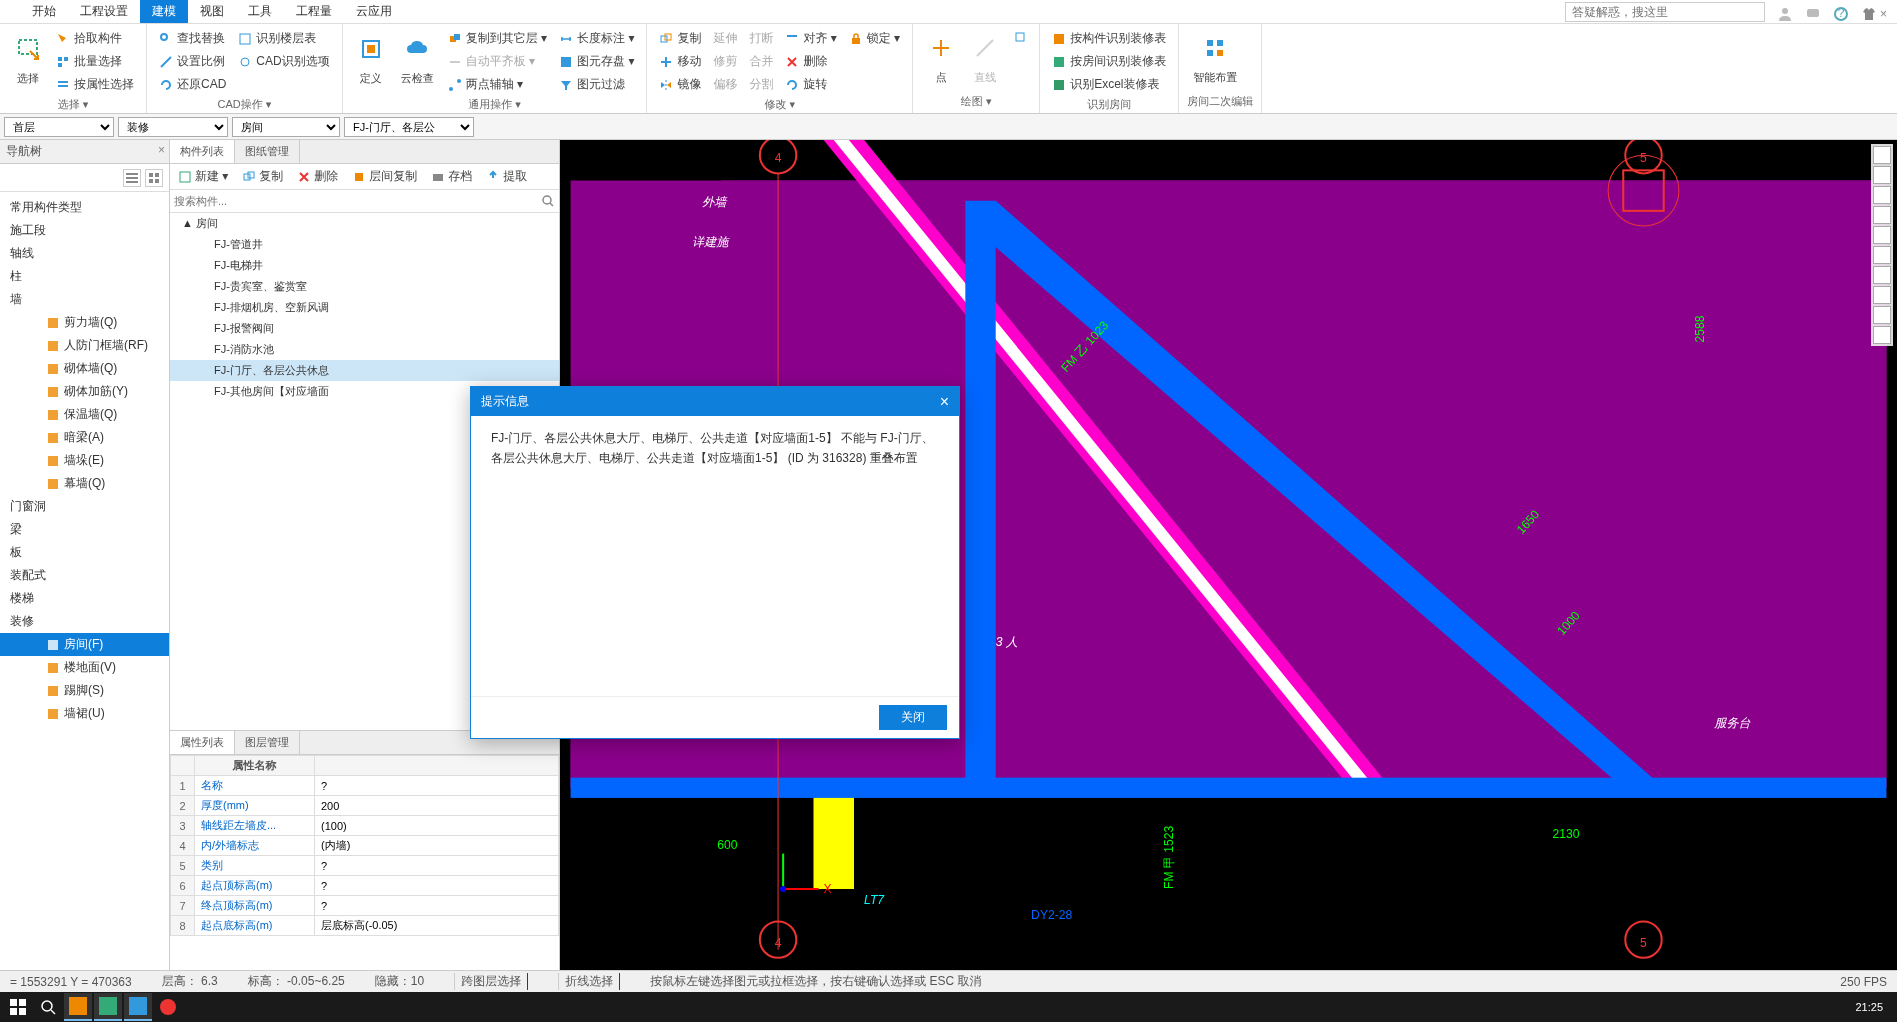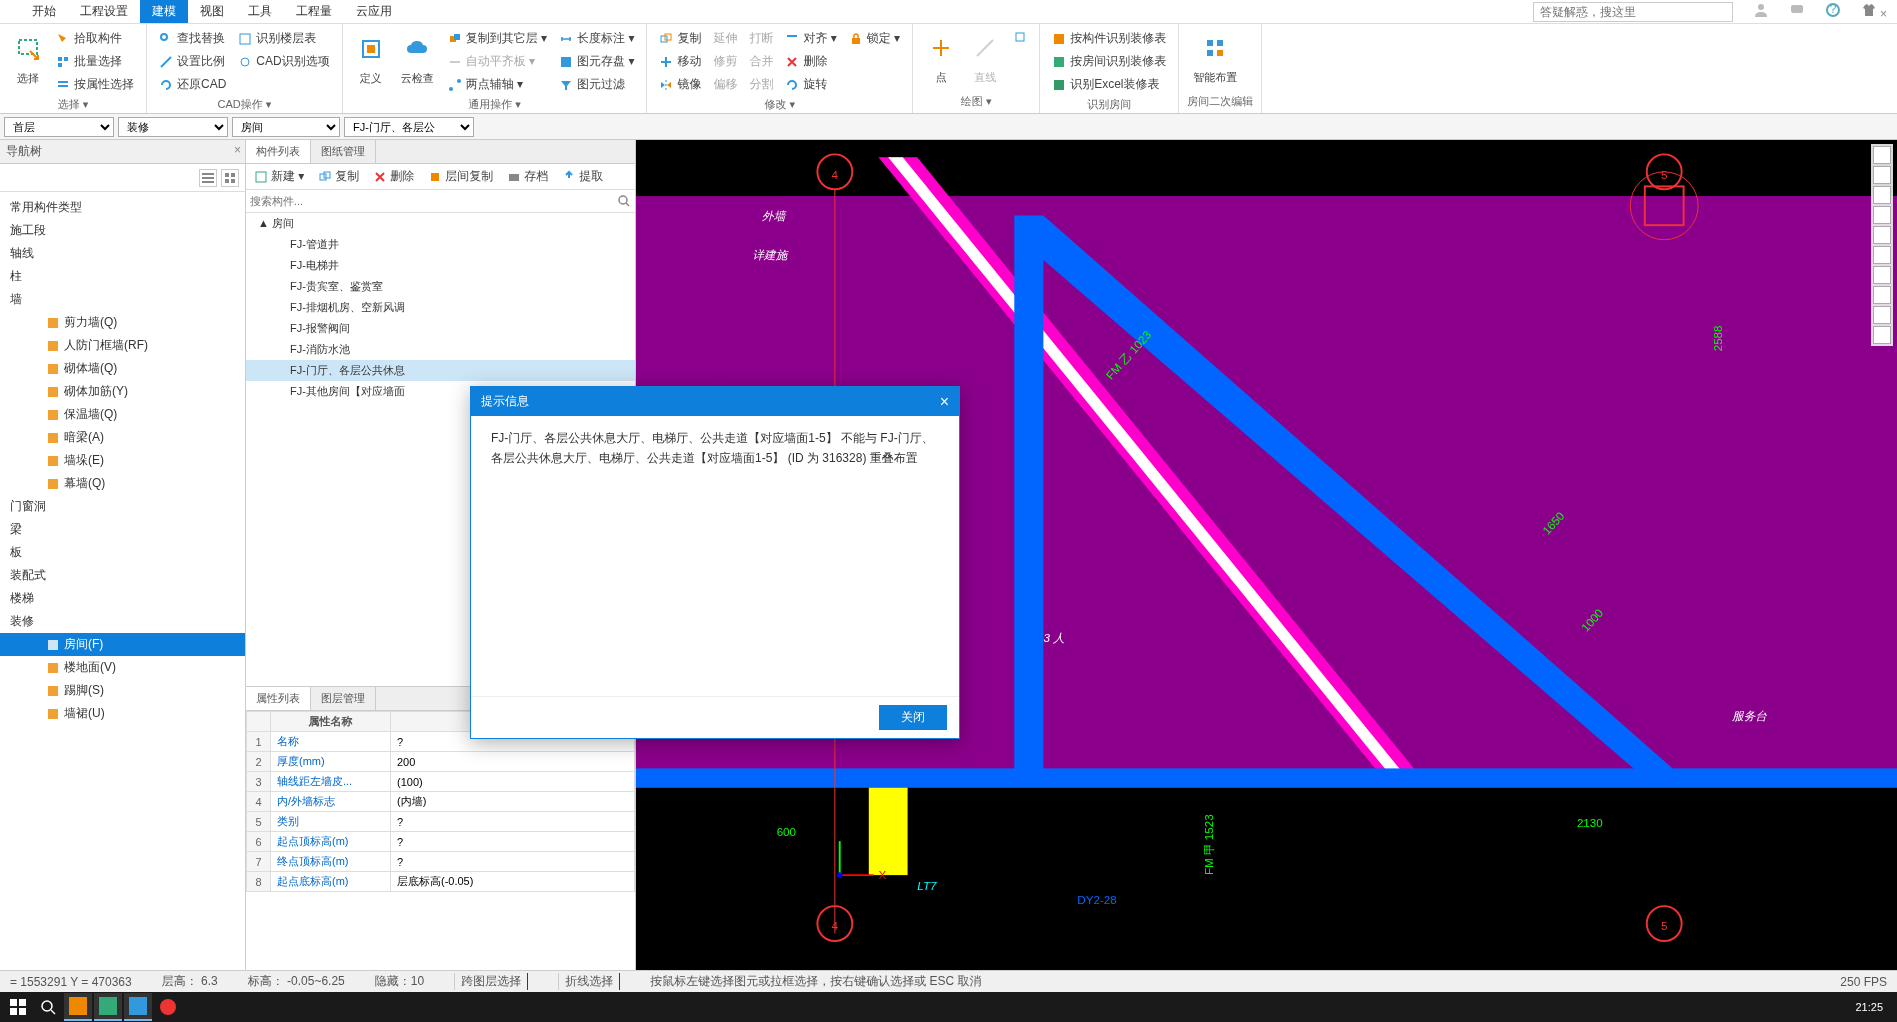--- a/index.html
+++ b/index.html
@@ -2,21 +2,21 @@
 <html><head>
 <meta charset="utf-8">
 <style>
 * { margin: 0; padding: 0; box-sizing: border-box; font-family: "Microsoft YaHei", Arial, sans-serif; font-size: 12px; }
 body { background: #fff; overflow: hidden; width: 1897px; height: 1022px; position: relative; }
 
 
 .menubar { height: 24px; background: #fff; display: flex; align-items: center; padding-left: 20px; border-bottom: 1px solid #ddd; }
 .menubar-item { padding: 3px 12px; cursor: pointer; color: #333; }
 .menubar-item.active { background: #0e7fdb; color: #fff; }
-.menubar-right { margin-left: auto; display: flex; align-items: flex-start; gap: 20px; padding-right: 20px; }
+.menubar-right { margin-left: auto; display: flex; align-items: flex-end; gap: 12px; padding-right: 20px; }
 .search-box { width: 200px; height: 20px; border: 1px solid #ccc; padding: 0 6px; color: #999; }
 .header-icon { width: 16px; height: 16px; color: #888; }
 
 
 .ribbon { height: 90px; background: #fff; border-bottom: 1px solid #ccc; display: flex; }
 .ribbon-group { border-right: 1px solid #e0e0e0; padding: 4px 8px; display: flex; flex-direction: column; }
 .ribbon-group-content { flex: 1; display: flex; gap: 4px; }
 .ribbon-group-label { text-align: center; color: #666; font-size: 11px; padding-top: 2px; }
 .ribbon-big-btn { display: flex; flex-direction: column; align-items: center; justify-content: center; padding: 4px 6px; cursor: pointer; min-width: 40px; }
 .ribbon-big-btn svg { width: 24px; height: 24px; }
@@ -33,21 +33,21 @@
 
 .main { display: flex; height: calc(100% - 24px - 90px - 26px - 22px - 30px); }
 .panel { background: #fff; border-right: 1px solid #ccc; display: flex; flex-direction: column; }
 .panel-header { height: 24px; background: #f0f0f0; border-bottom: 1px solid #ccc; display: flex; align-items: center; padding: 0 6px; font-size: 11px; color: #555; position: relative; }
 .panel-close { position: absolute; right: 4px; top: 3px; cursor: pointer; color: #888; }
 .panel-toolbar { height: 26px; border-bottom: 1px solid #ddd; display: flex; align-items: center; padding: 0 4px; gap: 6px; }
 .panel-toolbar-btn { display: flex; align-items: center; gap: 3px; font-size: 11px; color: #444; cursor: pointer; padding: 2px 4px; }
 .panel-toolbar-btn svg { width: 14px; height: 14px; }
 
 
-.nav-panel { width: 246px; }
+.nav-panel { width: 170px; }
 .nav-toolbar { height: 28px; display: flex; align-items: center; justify-content: flex-end; padding: 0 6px; gap: 4px; border-bottom: 1px solid #ddd; }
 .nav-toolbar-icon { width: 18px; height: 18px; border: 1px solid #ccc; display:flex; align-items:center; justify-content:center; cursor:pointer; }
 .tree { flex: 1; overflow: auto; padding: 4px 0; }
 .tree-item { padding: 3px 6px 3px 10px; cursor: pointer; display: flex; align-items: center; gap: 4px; color: #333; }
 .tree-item.level2 { padding-left: 46px; }
 .tree-item.selected { background: #0e7fdb; color: #fff; }
 .tree-icon { width: 14px; height: 14px; }
 
 
 .comp-panel { width: 390px; }
@@ -56,21 +56,21 @@
 .tab.active { background: #fff; }
 .search-row { padding: 4px; border-bottom: 1px solid #ddd; display: flex; align-items: center; }
 .search-row input { flex: 1; border: none; outline: none; font-size: 11px; color: #999; }
 .comp-tree { flex: 1; overflow: auto; }
 .comp-tree-item { padding: 3px 6px 3px 20px; cursor: pointer; font-size: 11px; color: #333; }
 .comp-tree-item.parent { padding-left: 12px; }
 .comp-tree-item.child { padding-left: 44px; }
 .comp-tree-item.selected { background: #cde6f7; }
 
 
-.prop-panel { height: 284px; border-top: 1px solid #ccc; display: flex; flex-direction: column; }
+.prop-panel { height: 240px; border-top: 1px solid #ccc; display: flex; flex-direction: column; }
 .prop-table { flex: 1; overflow: auto; }
 .prop-table table { width: 100%; border-collapse: collapse; }
 .prop-table th, .prop-table td { border: 1px solid #ddd; padding: 2px 6px; font-size: 11px; text-align: left; height: 20px; }
 .prop-table th { background: #f5f5f5; color: #555; text-align: center; }
 .prop-table td.rownum { background: #f5f5f5; text-align: center; width: 24px; color: #666; }
 .prop-table td.name { color: #0066cc; width: 120px; }
 
 
 .canvas-wrap { flex: 1; position: relative; background: #000; overflow: hidden; }
 .canvas-toolbar { position: absolute; right: 4px; top: 4px; width: 22px; background: rgba(240,240,240,0.9); display: flex; flex-direction: column; gap: 2px; padding: 2px; z-index: 5; }

